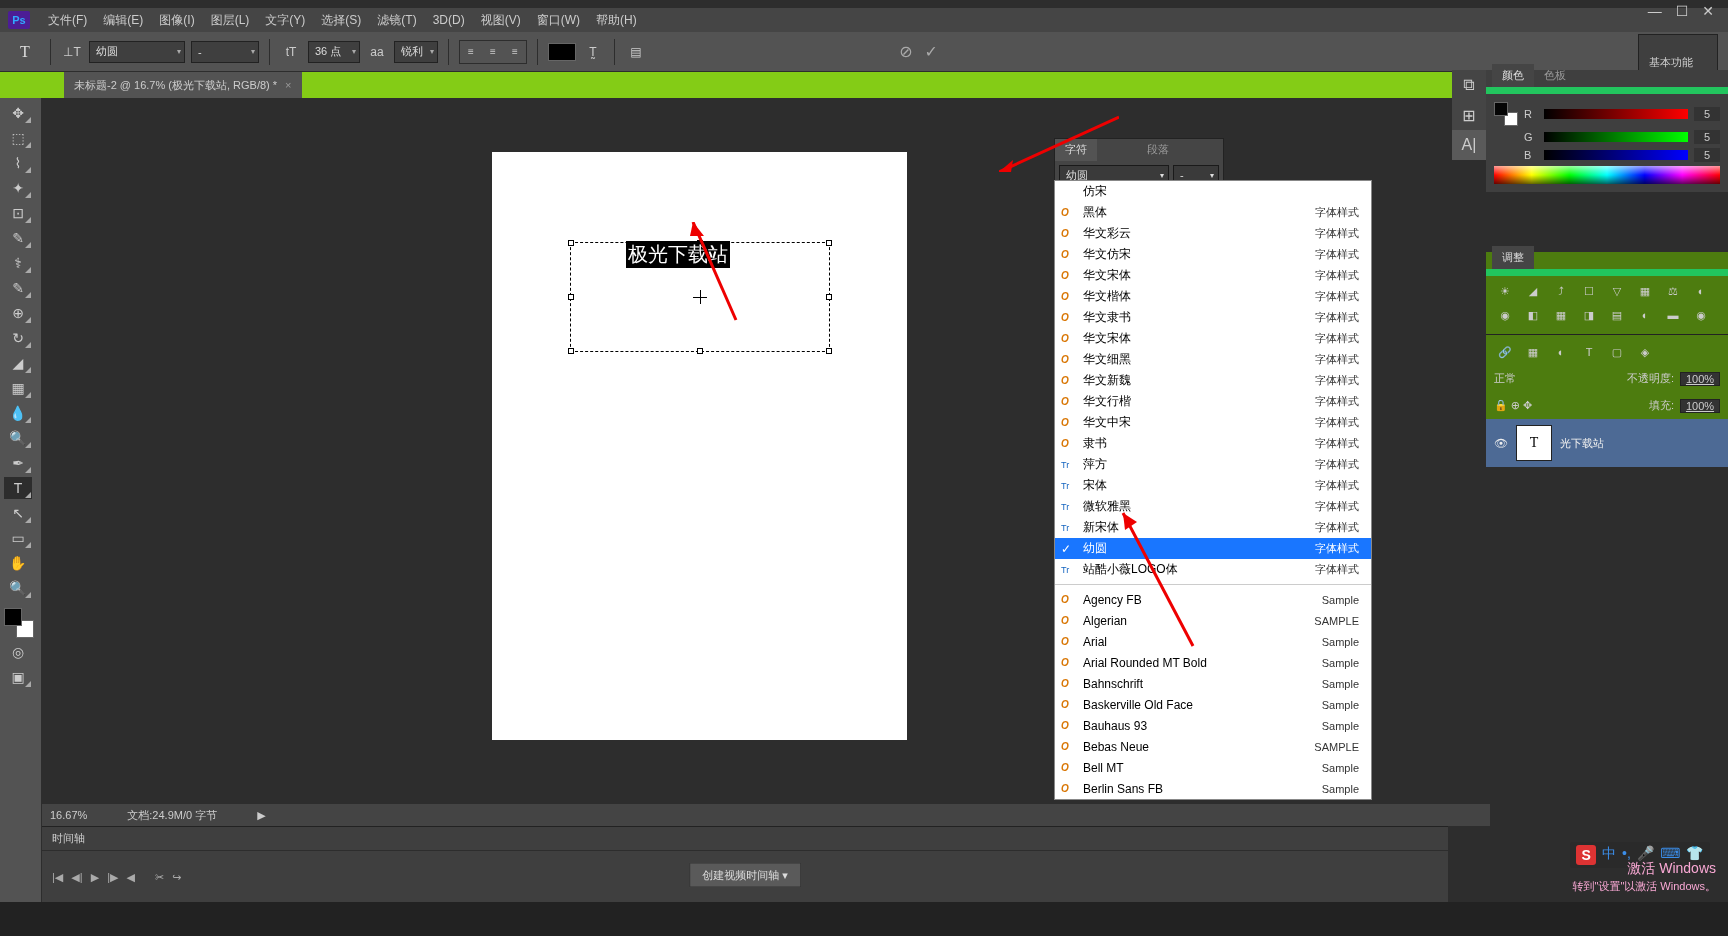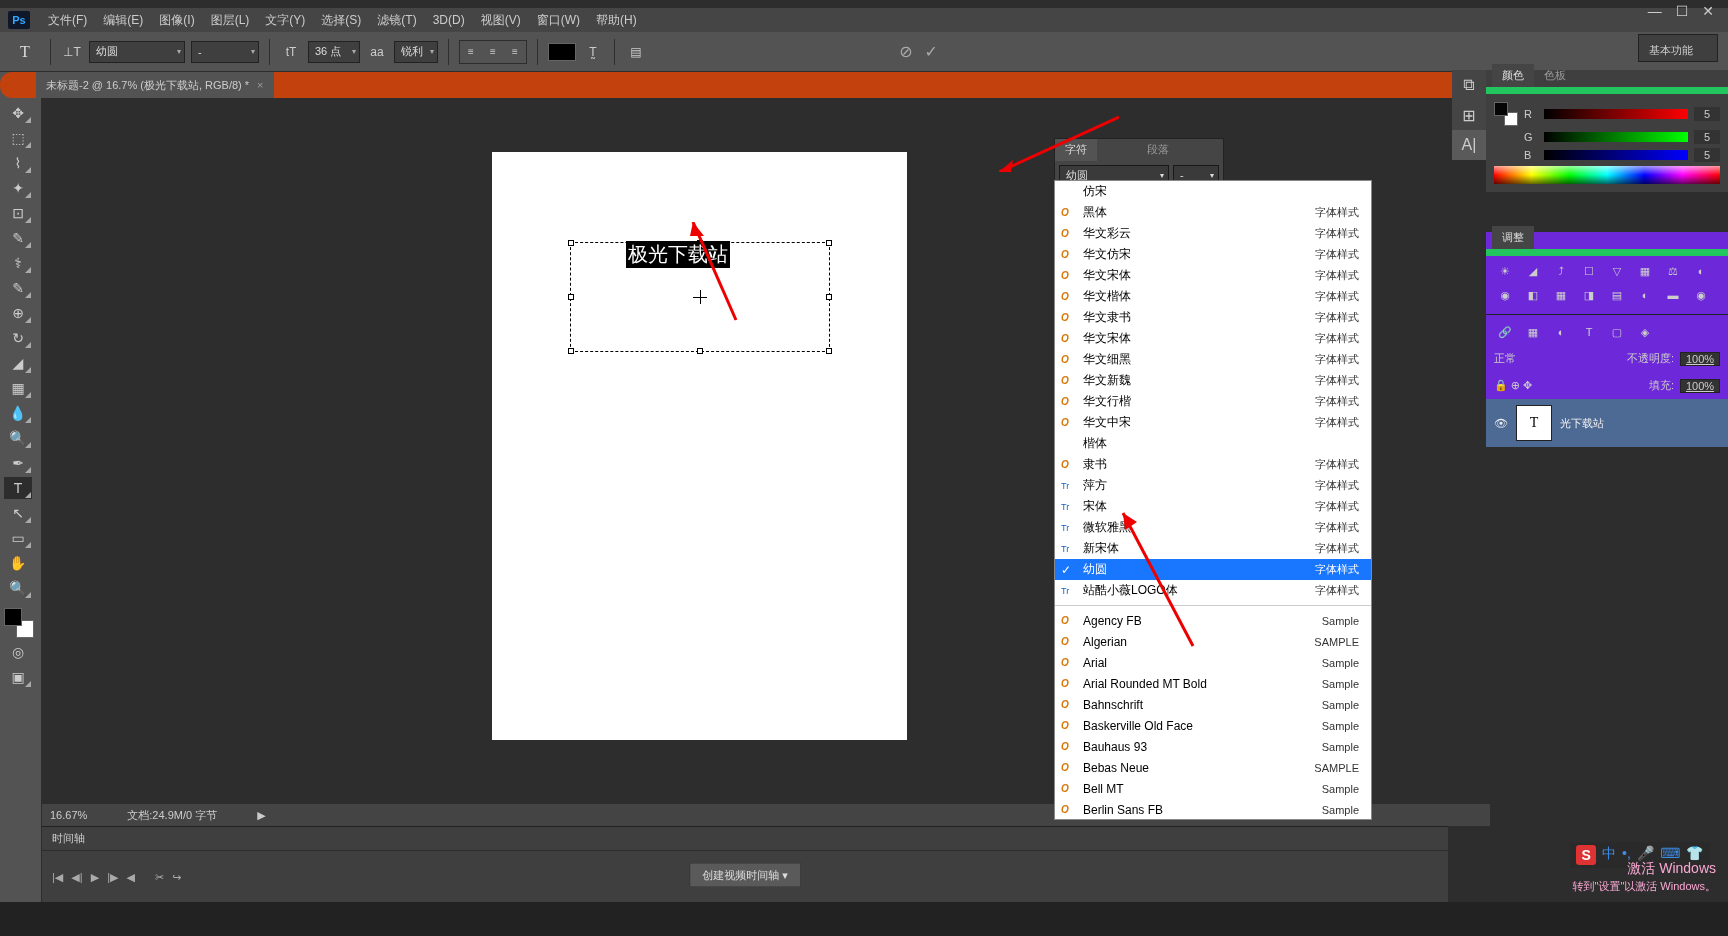--- a/index.html
+++ b/index.html
@@ -1,41 +1,41 @@
 <!DOCTYPE html>
 <html><head>
 <meta charset="utf-8">
 <style>
 * { margin: 0; padding: 0; box-sizing: border-box; font-family: "Microsoft YaHei", sans-serif; }
 body { background: #535353; width: 1728px; height: 936px; overflow: hidden; position: relative; }
 .titlebar { height: 8px; background: #2d2d2d; }
 .menubar { height: 24px; background: #454545; display: flex; align-items: center; padding-left: 8px; font-size: 12px; color: #ccc; }
-.menubar .ps-logo { width: 22px; height: 18px; background: #0f172a; color: #31a8ff; font-weight: bold; font-size: 11px; display: flex; align-items: center; justify-content: center; border-radius: 2px; margin-right: 10px; }
+.menubar .ps-logo { width: 22px; height: 18px; background: #4c1d95; color: #31a8ff; font-weight: bold; font-size: 11px; display: flex; align-items: center; justify-content: center; border-radius: 2px; margin-right: 10px; }
 .menubar .menu-item { padding: 0 8px; cursor: pointer; }
 .window-controls { position: absolute; right: 0; top: 3px; display: flex; gap: 14px; padding-right: 14px; }
 .window-controls span { color: #ccc; font-size: 14px; cursor: pointer; }
 
 .options-bar { height: 40px; background: #535353; border-bottom: 1px solid #2d2d2d; display: flex; align-items: center; padding: 0 10px; gap: 6px; }
 .opt-tool-icon { width: 30px; height: 24px; display: flex; align-items: center; justify-content: center; color: #ddd; font-size: 16px; font-family: serif; }
 .opt-dropdown { background: #3f3f3f; border: 1px solid #222; height: 22px; color: #ddd; font-size: 11px; display: flex; align-items: center; padding: 0 6px; position: relative; }
 .opt-dropdown.font { width: 96px; }
 .opt-dropdown.style { width: 68px; }
 .opt-dropdown.size { width: 52px; }
 .opt-dropdown.aa { width: 44px; }
 .opt-dropdown::after { content: "▾"; position: absolute; right: 3px; font-size: 8px; color: #aaa; }
 .opt-icon { width: 22px; height: 22px; display: flex; align-items: center; justify-content: center; color: #ccc; font-size: 12px; }
 .opt-divider { width: 1px; height: 26px; background: #2d2d2d; margin: 0 4px; }
 .opt-color-swatch { width: 28px; height: 18px; background: #000; border: 1px solid #666; }
 .align-group { display: flex; border: 1px solid #2d2d2d; }
 .align-btn { width: 22px; height: 22px; display: flex; align-items: center; justify-content: center; color: #ccc; font-size: 10px; }
 .confirm-group { margin-left: auto; margin-right: 780px; display: flex; gap: 12px; }
 .confirm-group span { color: #aaa; font-size: 16px; }
-.workspace-select { position: absolute; right: 10px; top: 34px; background: #3f3f3f; color: #ccc; font-size: 11px; padding: 8px 24px 3px 10px; border: 1px solid #222; }
-
-.tabs-bar { height: 26px; background: #c2410c; display: flex; align-items: center; padding-left: 36px; border-radius: 12px; }
+.workspace-select { position: absolute; right: 10px; top: 34px; background: #3f3f3f; color: #ccc; font-size: 11px; padding: 20px 24px 3px 10px; border: 1px solid #222; }
+
+.tabs-bar { height: 26px; background: #84cc16; display: flex; align-items: center; padding-left: 64px; }
 .tab { background: #535353; height: 26px; display: flex; align-items: center; padding: 0 10px; font-size: 11px; color: #ccc; position: relative; }
 .tab-close { margin-left: 8px; color: #999; font-size: 11px; }
 
 .main-layout { display: flex; height: calc(100% - 98px); }
 .toolbox { width: 42px; background: #535353; display: flex; flex-direction: column; gap: 3px; padding: 4px; border-right: 1px solid #2d2d2d; }
 .tool { width: 28px; height: 22px; display: flex; align-items: center; justify-content: center; color: #ccc; font-size: 14px; cursor: pointer; position: relative; }
 .tool.active { background: #2d2d2d; }
 .tool.corner::after { content: ""; position: absolute; right: 1px; bottom: 1px; border: 3px solid transparent; border-right-color: #aaa; border-bottom-color: #aaa; width: 0; height: 0; }
 .tool-color { width: 30px; height: 30px; position: relative; margin-top: 6px; }
 .tool-color .fg { width: 18px; height: 18px; background: #000; border: 1px solid #666; position: absolute; top: 0; left: 0; z-index: 2; }
@@ -74,21 +74,21 @@
 .panel-tab { padding: 4px 10px; font-size: 11px; color: #999; }
 .panel-tab.active { color: #ddd; background: #454545; }
 .color-panel { padding: 8px; }
 .rgb-row { display: flex; align-items: center; gap: 6px; margin-bottom: 4px; }
 .rgb-label { width: 14px; font-size: 11px; color: #ccc; }
 .rgb-slider { flex: 1; height: 10px; }
 .rgb-value { width: 26px; text-align: center; font-size: 11px; color: #ccc; background: #333; padding: 1px; }
 .spectrum { height: 18px; background: linear-gradient(to right, red, yellow, lime, cyan, blue, magenta, red); margin-top: 4px; position: relative; }
 .spectrum::before { content:""; position:absolute; inset:0; background: linear-gradient(to top, black, transparent, white); opacity:0.6; }
 
-.layers-panel { position: absolute; right: 0; top: 232px; width: 242px; background: #6d28d9; }
+.layers-panel { position: absolute; right: 0; top: 252px; width: 242px; background: #4d7c0f; }
 .adj-icons { padding: 6px 8px; display: flex; flex-wrap: wrap; gap: 6px; }
 .adj-icon { width: 22px; height: 18px; display: flex; align-items: center; justify-content: center; color: #ccc; font-size: 11px; }
 .layer-controls { padding: 6px 8px; display: flex; align-items: center; gap: 6px; font-size: 11px; color: #ccc; }
 .layer-controls input { width: 40px; background: #333; color: #ccc; border: 1px solid #222; font-size: 11px; text-align: center; text-decoration: underline; }
 .layer-item { background: #4d6a95; padding: 6px 8px; display: flex; align-items: center; gap: 8px; font-size: 11px; color: #eee; }
 .layer-thumb { width: 36px; height: 36px; background: #fff; border: 1px solid #222; color: #000; font-size: 14px; display: flex; align-items: center; justify-content: center; font-family: serif; }
 
 .char-panel { position: absolute; left: 1054px; top: 138px; width: 170px; background: #454545; border: 1px solid #222; z-index: 5; }
 .char-tabs { display: flex; height: 22px; gap: 40px; }
 .char-tabs .ct { padding: 3px 10px; font-size: 11px; color: #999; }
@@ -407,24 +407,20 @@
       <span class="font-icon o">O</span>
       <span>华文行楷</span>
       <span class="sample">字体样式</span>
     </div>
     <div class="font-row">
       <span class="font-icon o">O</span>
       <span>华文中宋</span>
       <span class="sample">字体样式</span>
     </div>
     <div class="font-row">
-      <span>楷体</span>
-      <span class="sample"></span>
-    </div>
-    <div class="font-row">
       <span class="font-icon o">O</span>
       <span>隶书</span>
       <span class="sample">字体样式</span>
     </div>
     <div class="font-row">
       <span class="font-icon tt">Tr</span>
       <span>萍方</span>
       <span class="sample">字体样式</span>
     </div>
     <div class="font-row">

